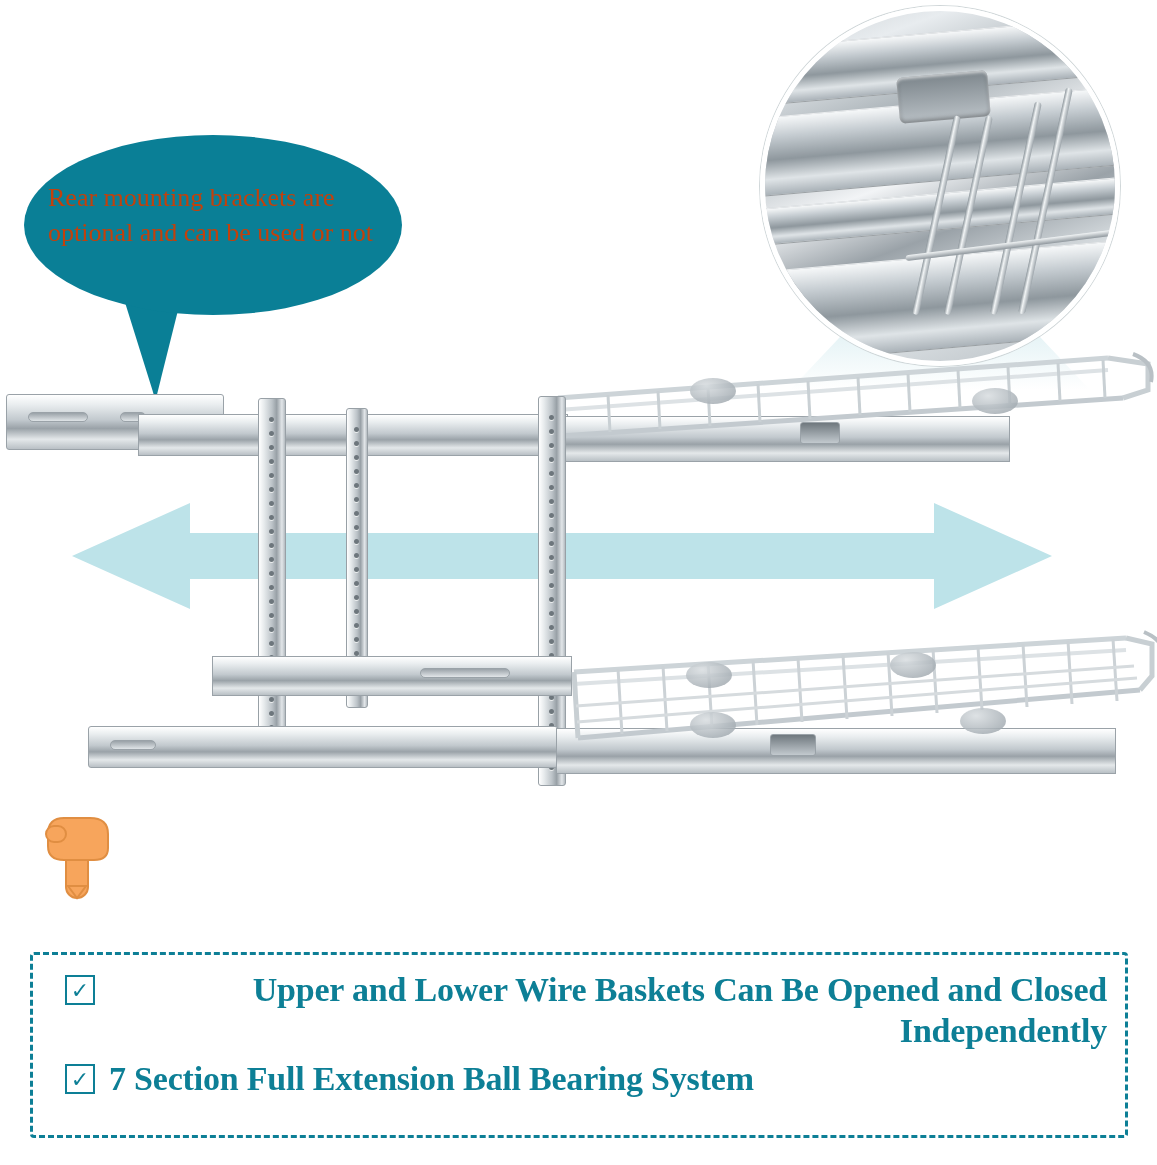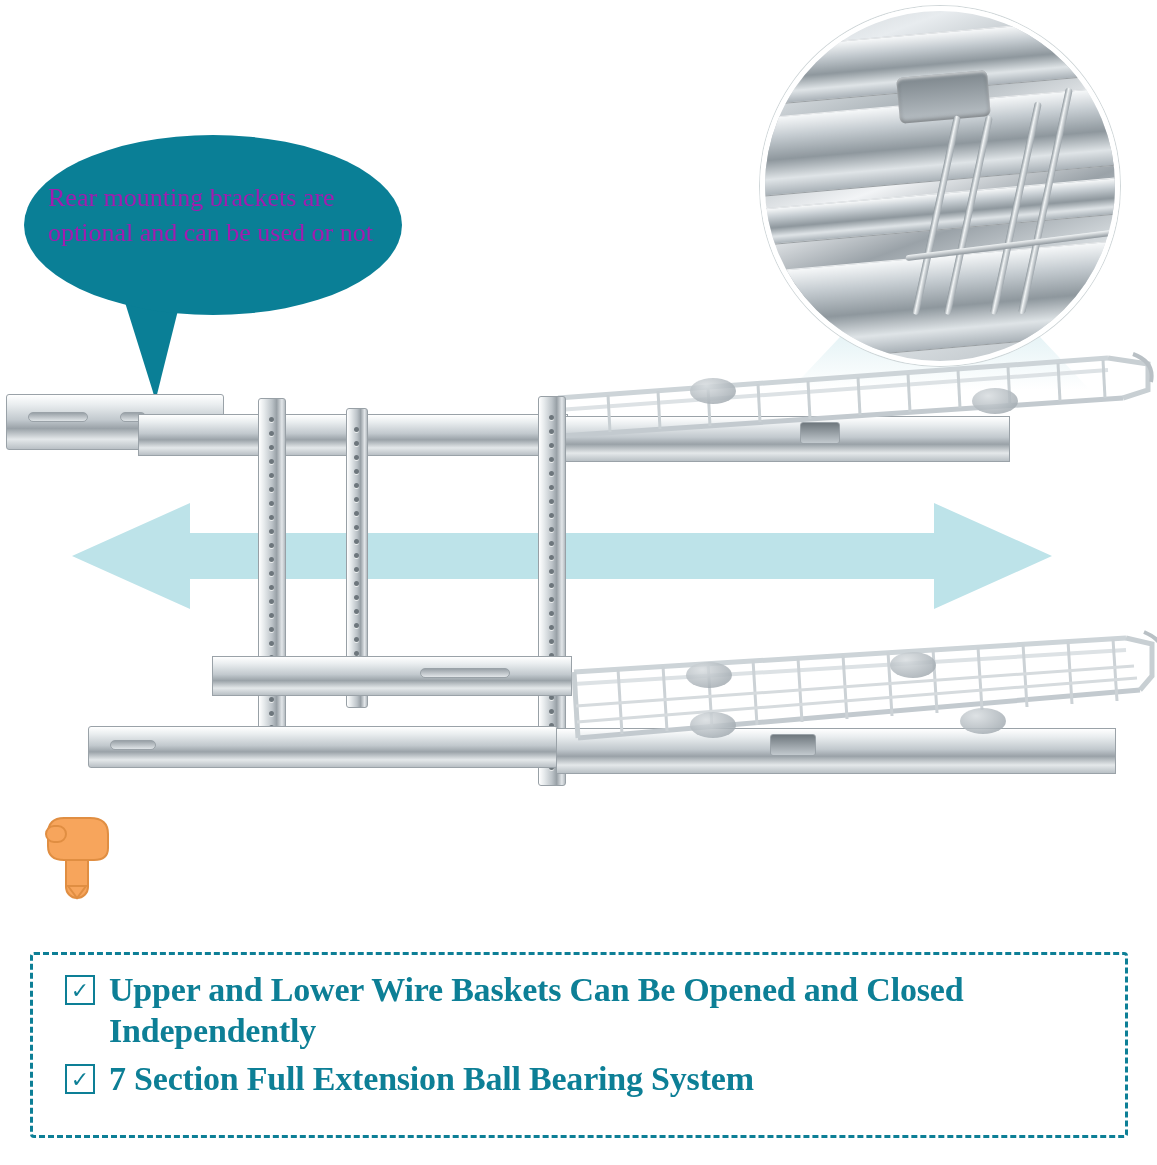--- a/index.html
+++ b/index.html
@@ -27,21 +27,21 @@
     height: 180px;
     background: #0a7f96;
     border-radius: 50% / 50%;
     box-sizing: border-box;
   }
   .callout-text {
     position: absolute;
     left: 48px;
     top: 180px;
     width: 340px;
-    color: #a21caf;
+    color: #c2410c;
     font-size: 26px;
     line-height: 1.35;
     font-family: "Liberation Serif", serif;
     white-space: pre-line;
   }
   .callout-tail {
     position: absolute;
     left: 122px;
     top: 290px;
     width: 0;
@@ -215,20 +215,21 @@
     box-sizing: border-box;
     font-family: "Liberation Sans", sans-serif;
   }
   .feature-text {
     color: #0d7f96;
     font-size: 34px;
     line-height: 1.22;
     font-weight: bold;
     font-family: "Liberation Serif", serif;
     letter-spacing: -0.2px;
+    text-align: right;
   }
 </style>
 </head>
 <body>
 
 <div id="page">
 
   <div class="cone-shape"></div>
   <div class="zoom-circle">
     <div class="rail zr1"></div>

